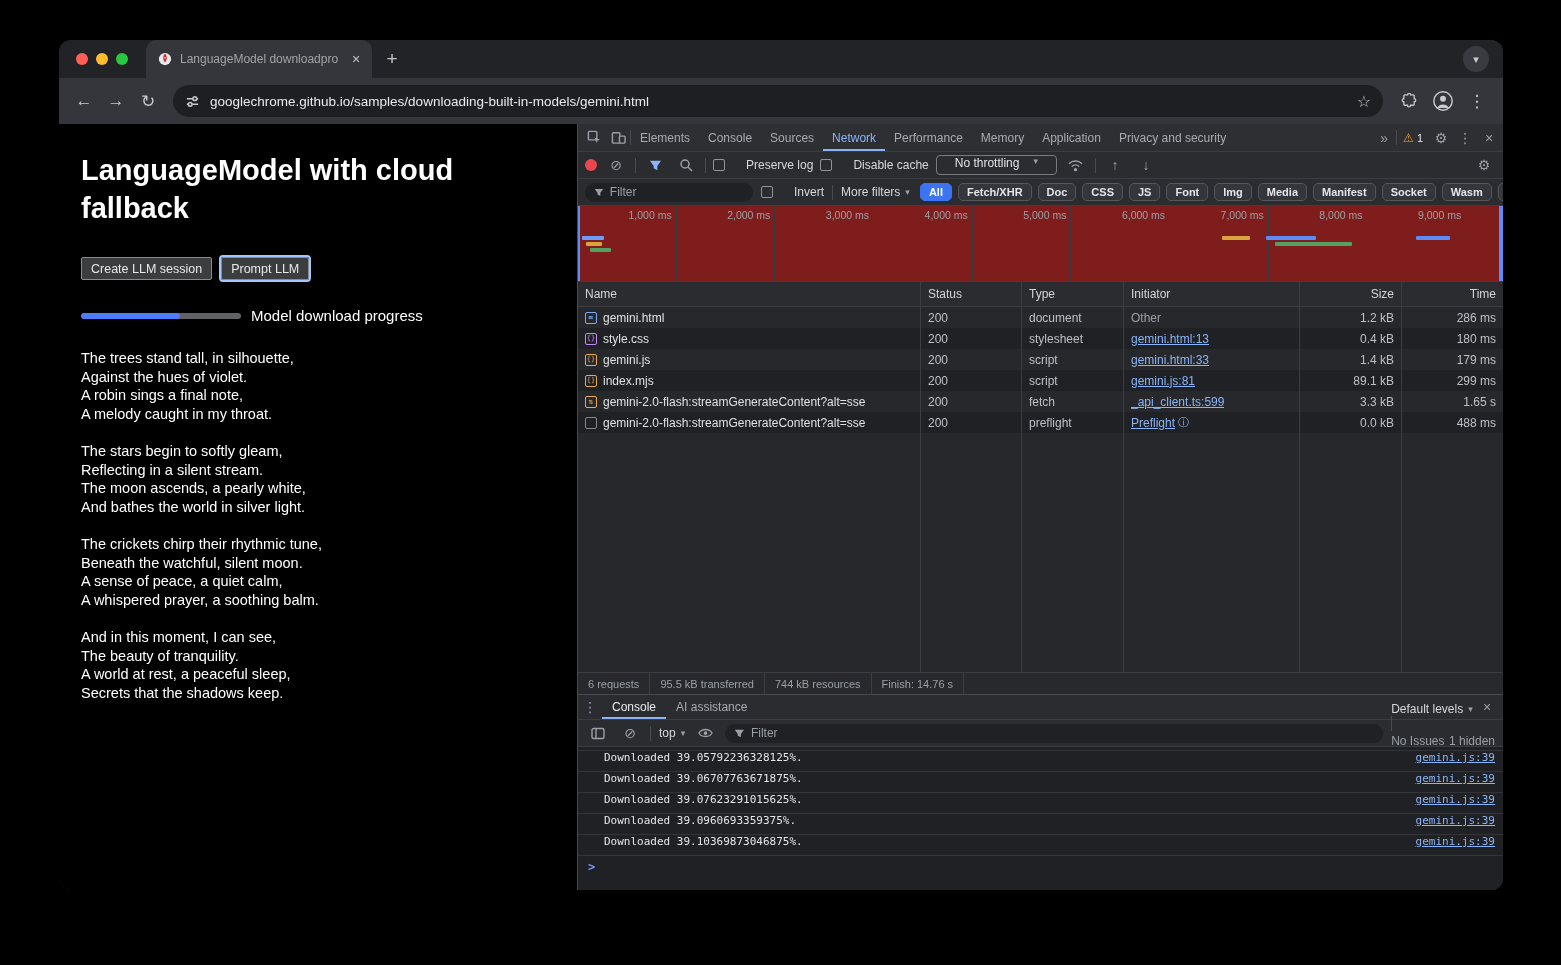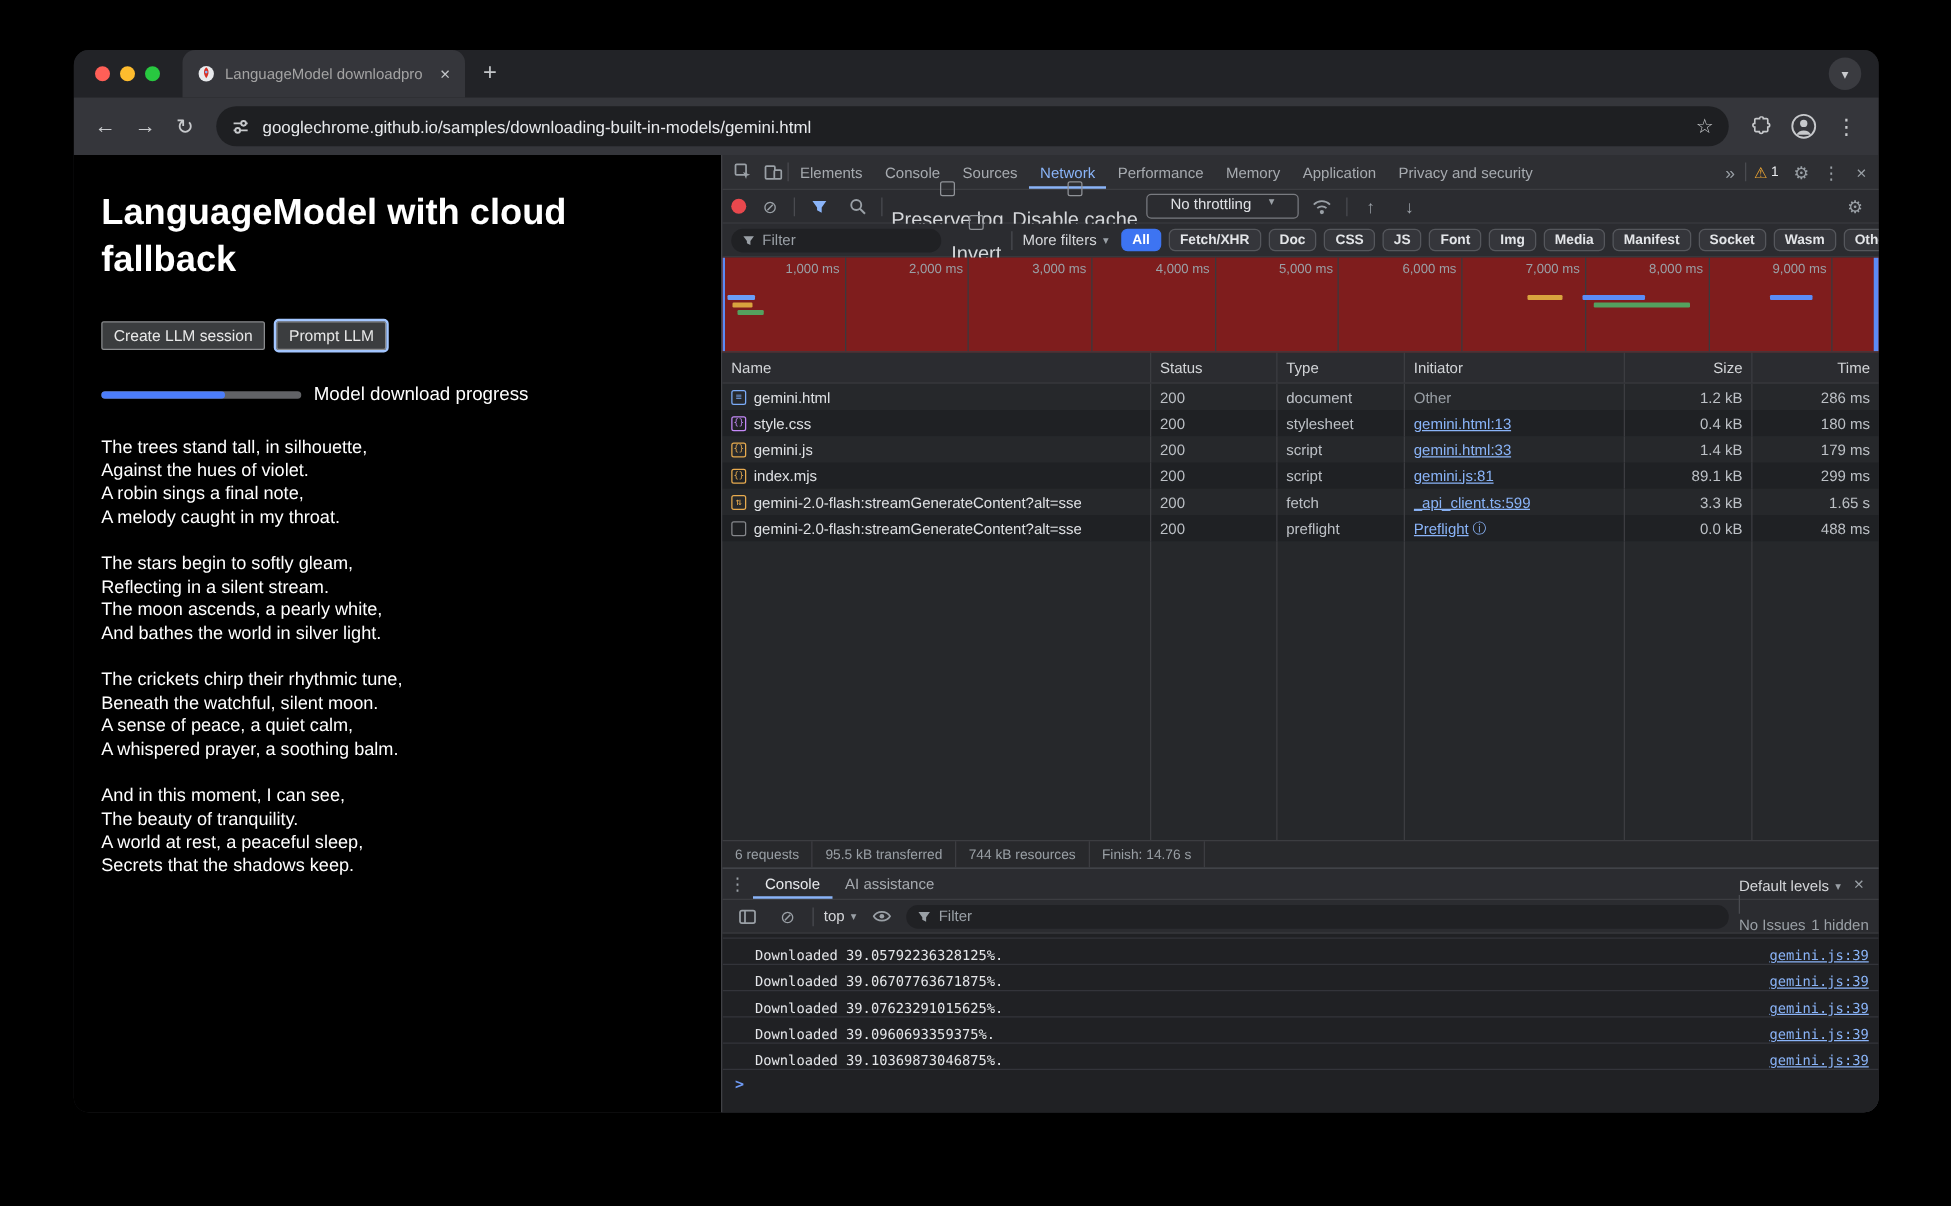--- a/index.html
+++ b/index.html
@@ -49,21 +49,21 @@
   .dt-tab { padding:0 9px; height:100%; display:flex; align-items:center; font-size:12px; color:#a7abb0; white-space:nowrap; }
   .dt-tab.active { color:#8ab4f8; box-shadow:inset 0 -2px 0 #8ab4f8; }
   .dt-tabbar-right { margin-left:auto; display:flex; align-items:center; height:100%; padding-right:2px; }
   .warn-badge { display:flex; align-items:center; gap:3px; padding:0 6px; }
   .warn-tri { color:#f0a732; font-size:12px; }
   .warn-count { color:#e8eaed; font-size:11px; }
 
   
   .net-toolbar { height:27px; border-bottom:1px solid #3c3d41; display:flex; align-items:center; padding:0 7px; gap:7px; flex:none; background:#2b2c30; }
   .rec-dot { width:12px; height:12px; border-radius:50%; background:#e8484d; flex:none; }
-  .check { display:flex; align-items:center; gap:11px; font-size:16px; color:#d5d7da; white-space:nowrap;flex-direction:column; }
+  .check { display:flex; align-items:center; gap:21px; font-size:12px; color:#d5d7da; white-space:nowrap; }
   .cb { width:12px; height:12px; border:1.5px solid #909398; border-radius:2px; flex:none; }
   .throttle { display:flex; align-items:flex-start; gap:14px; border:1px solid #797b80; background:#2b2c30; border-radius:4px; height:20px; padding:0 18px; font-size:12px; color:#dfe1e5; white-space:nowrap; }
   .caret { font-size:9px; color:#9aa0a6; }
 
   
   .filter-row { height:27px; border-bottom:1px solid #3c3d41; display:flex; align-items:center; padding:0 7px; gap:8px; flex:none; background:#2b2c30; }
   .filter-pill { display:flex; align-items:center; gap:6px; background:#202124; border-radius:10px; height:19px; padding:0 9px; }
   .filter-pill input { background:transparent; border:0; outline:0; color:#e8eaed; font-size:12px; font-family:inherit; width:100%; }
   .filter-pill input::placeholder { color:#9aa0a6; }
   .net-filter-pill { width:168px; flex:none; }
@@ -120,21 +120,21 @@
   .drawer { height:196px; flex:none; border-top:1px solid #494b50; display:flex; flex-direction:column; background:#2b2c30; }
   .cd-tabbar { height:25px; display:flex; align-items:center; border-bottom:1px solid #3c3d41; flex:none; }
   .cd-tab { padding:0 10px; height:100%; display:flex; align-items:center; font-size:12px; color:#a7abb0; }
   .cd-tab.active { color:#e8eaed; box-shadow:inset 0 -2px 0 #8ab4f8; }
   .cd-toolbar { height:27px; border-bottom:1px solid #3c3d41; display:flex; align-items:center; padding:0 8px; gap:8px; flex:none; }
   .ctx { display:flex; align-items:center; gap:5px; font-size:12px; color:#d5d7da; white-space:nowrap; }
   .console-filter { flex:1; }
   .gray-label { font-size:12px; color:#9aa0a6; white-space:nowrap; }
   .lvl-label { font-size:12px; color:#d5d7da; white-space:nowrap; }
   .cd-messages { flex:1; background:#202124; font-family:"DejaVu Sans Mono","Liberation Mono",monospace; font-size:11px; color:#e4e6e9; overflow:hidden; display:flex; flex-direction:column; padding-top:3px; }
-  .msg-row { height:21px; flex:none; display:flex; align-items:flex-end; border-top:1px solid #33343a; padding:0 8px 0 26px; }
+  .msg-row { height:21px; flex:none; display:flex; align-items:flex-start; border-top:1px solid #33343a; padding:0 8px 0 26px; }
   .msg-text { flex:1; white-space:nowrap; overflow:hidden; }
   .msg-link { color:#8ab4f8; text-decoration:underline; margin-left:12px; }
   .prompt-row { height:22px; flex:none; display:flex; align-items:center; border-top:1px solid #33343a; padding-left:10px; color:#6f9bf5; font-weight:bold; font-size:12px; }
 </style>
 </head>
 <body>
 
 <div class="window">
 
   <div class="tabstrip">

